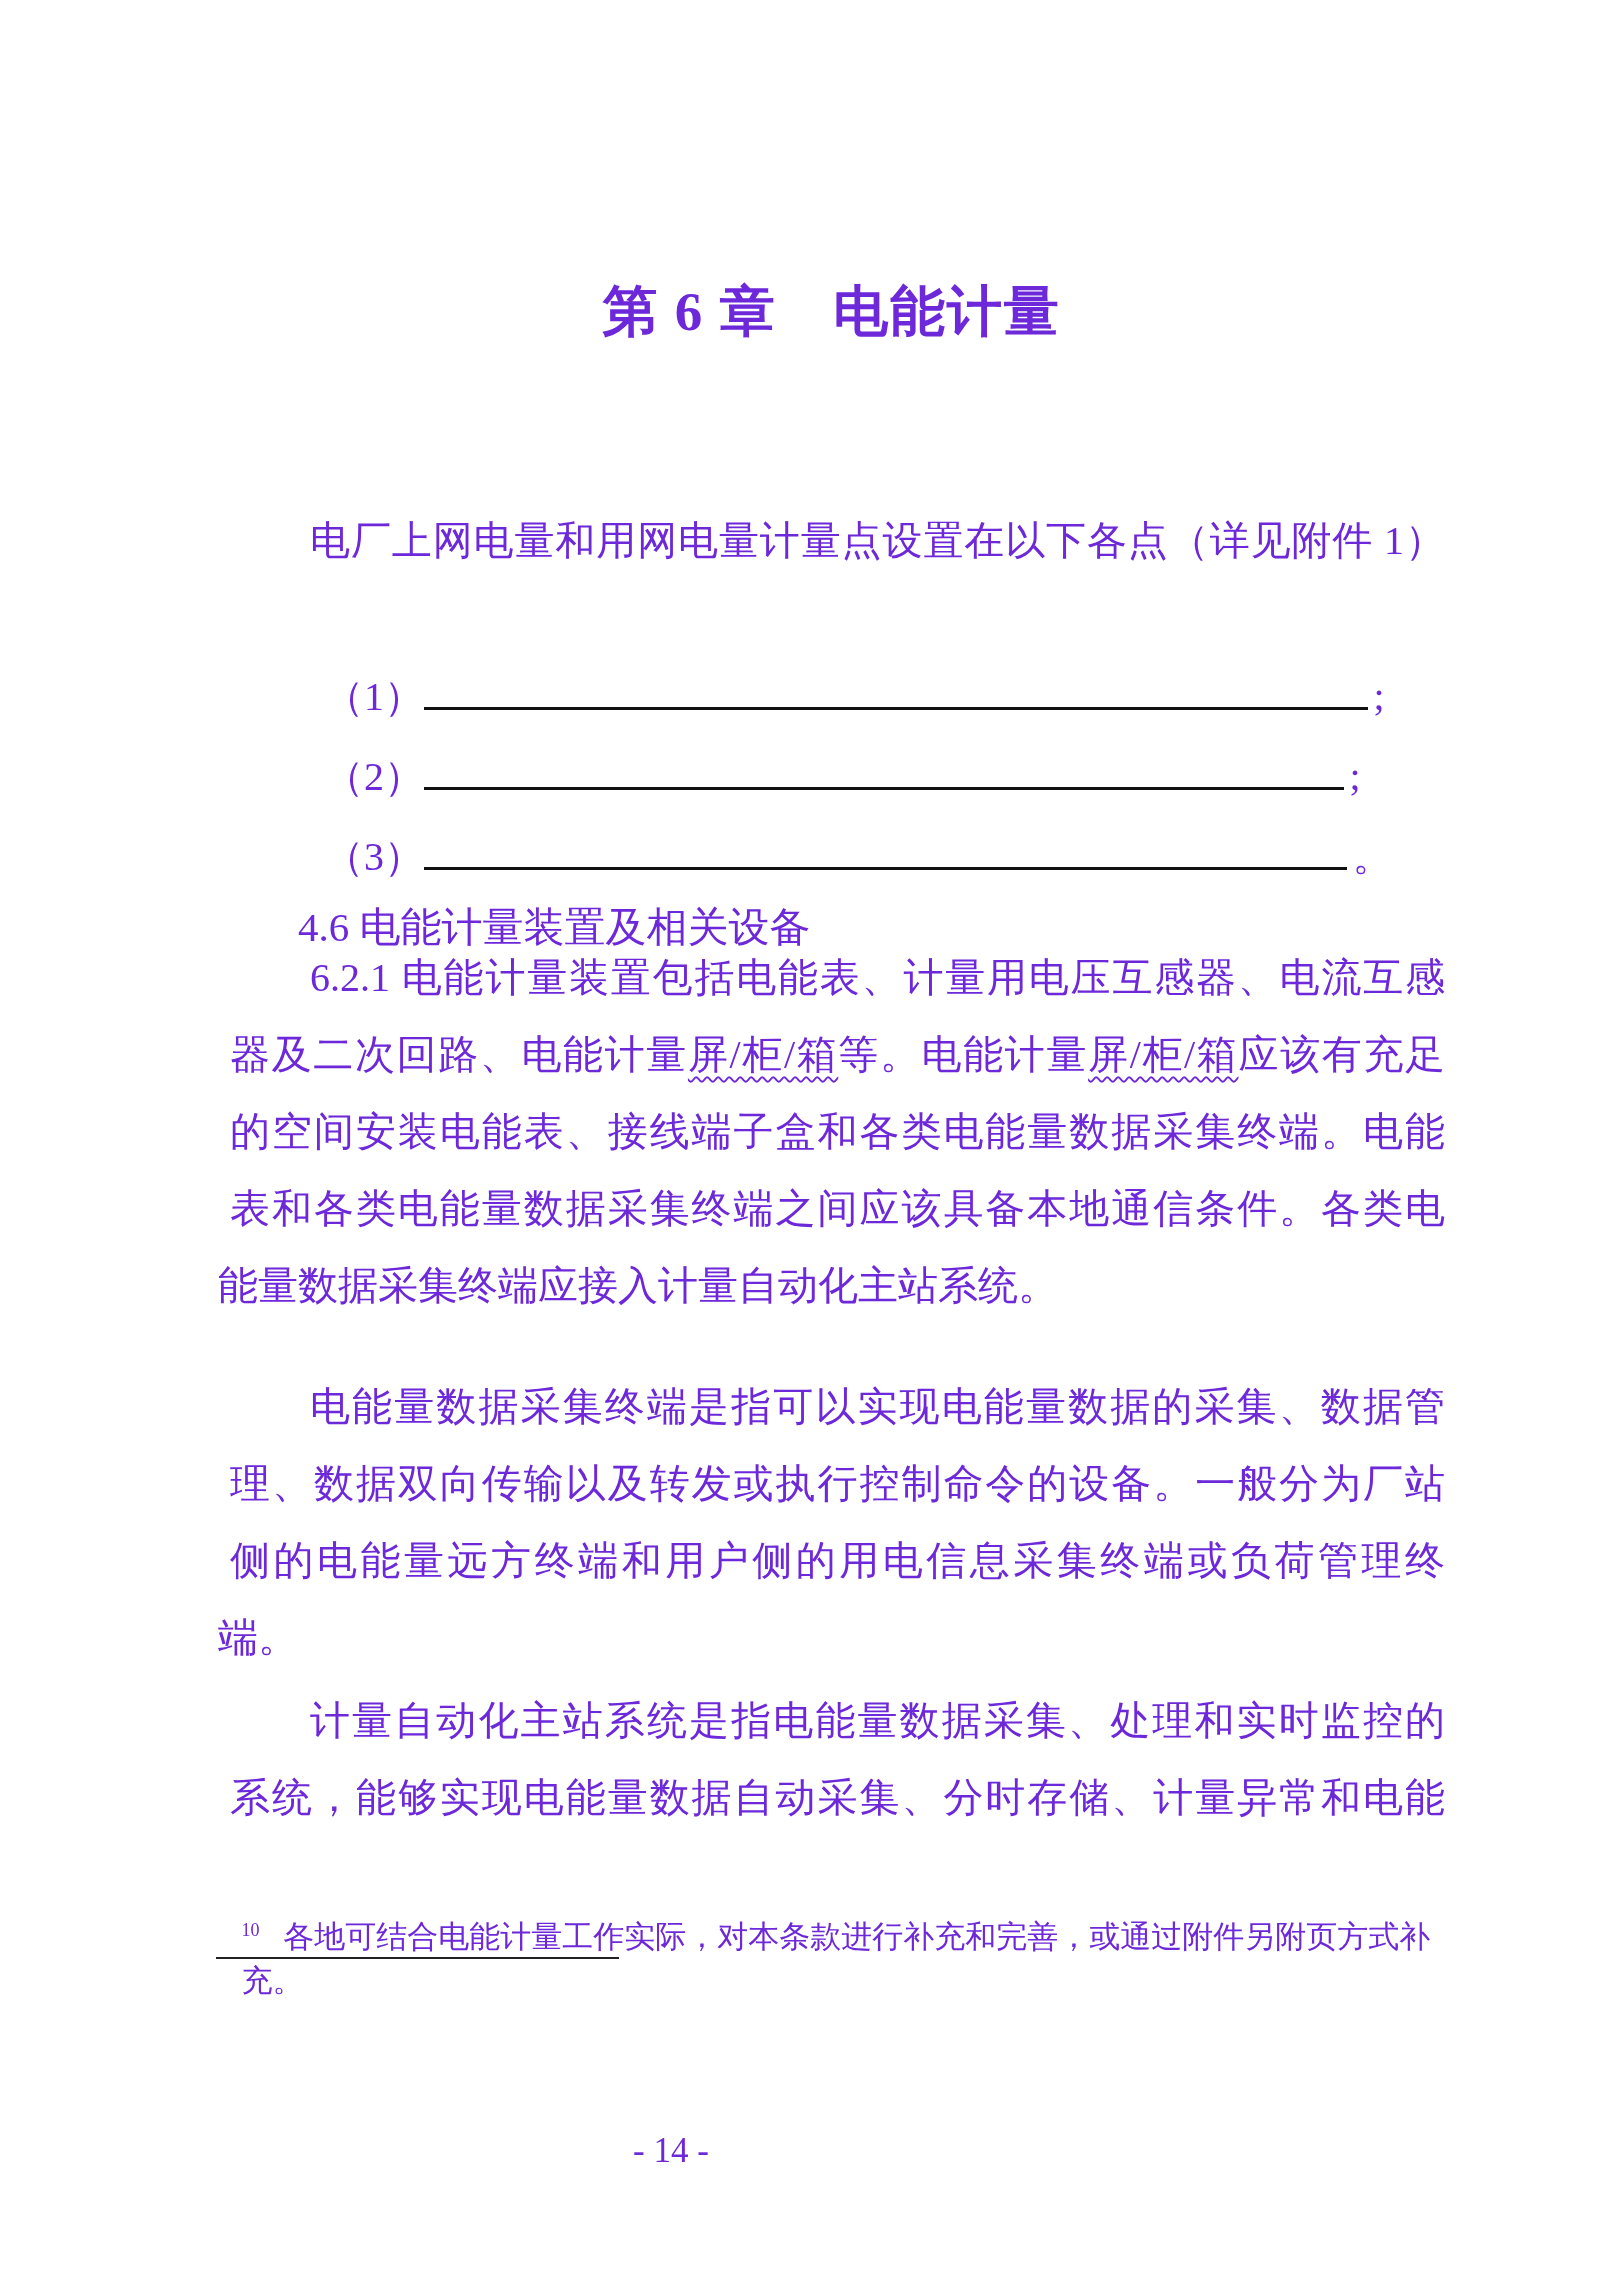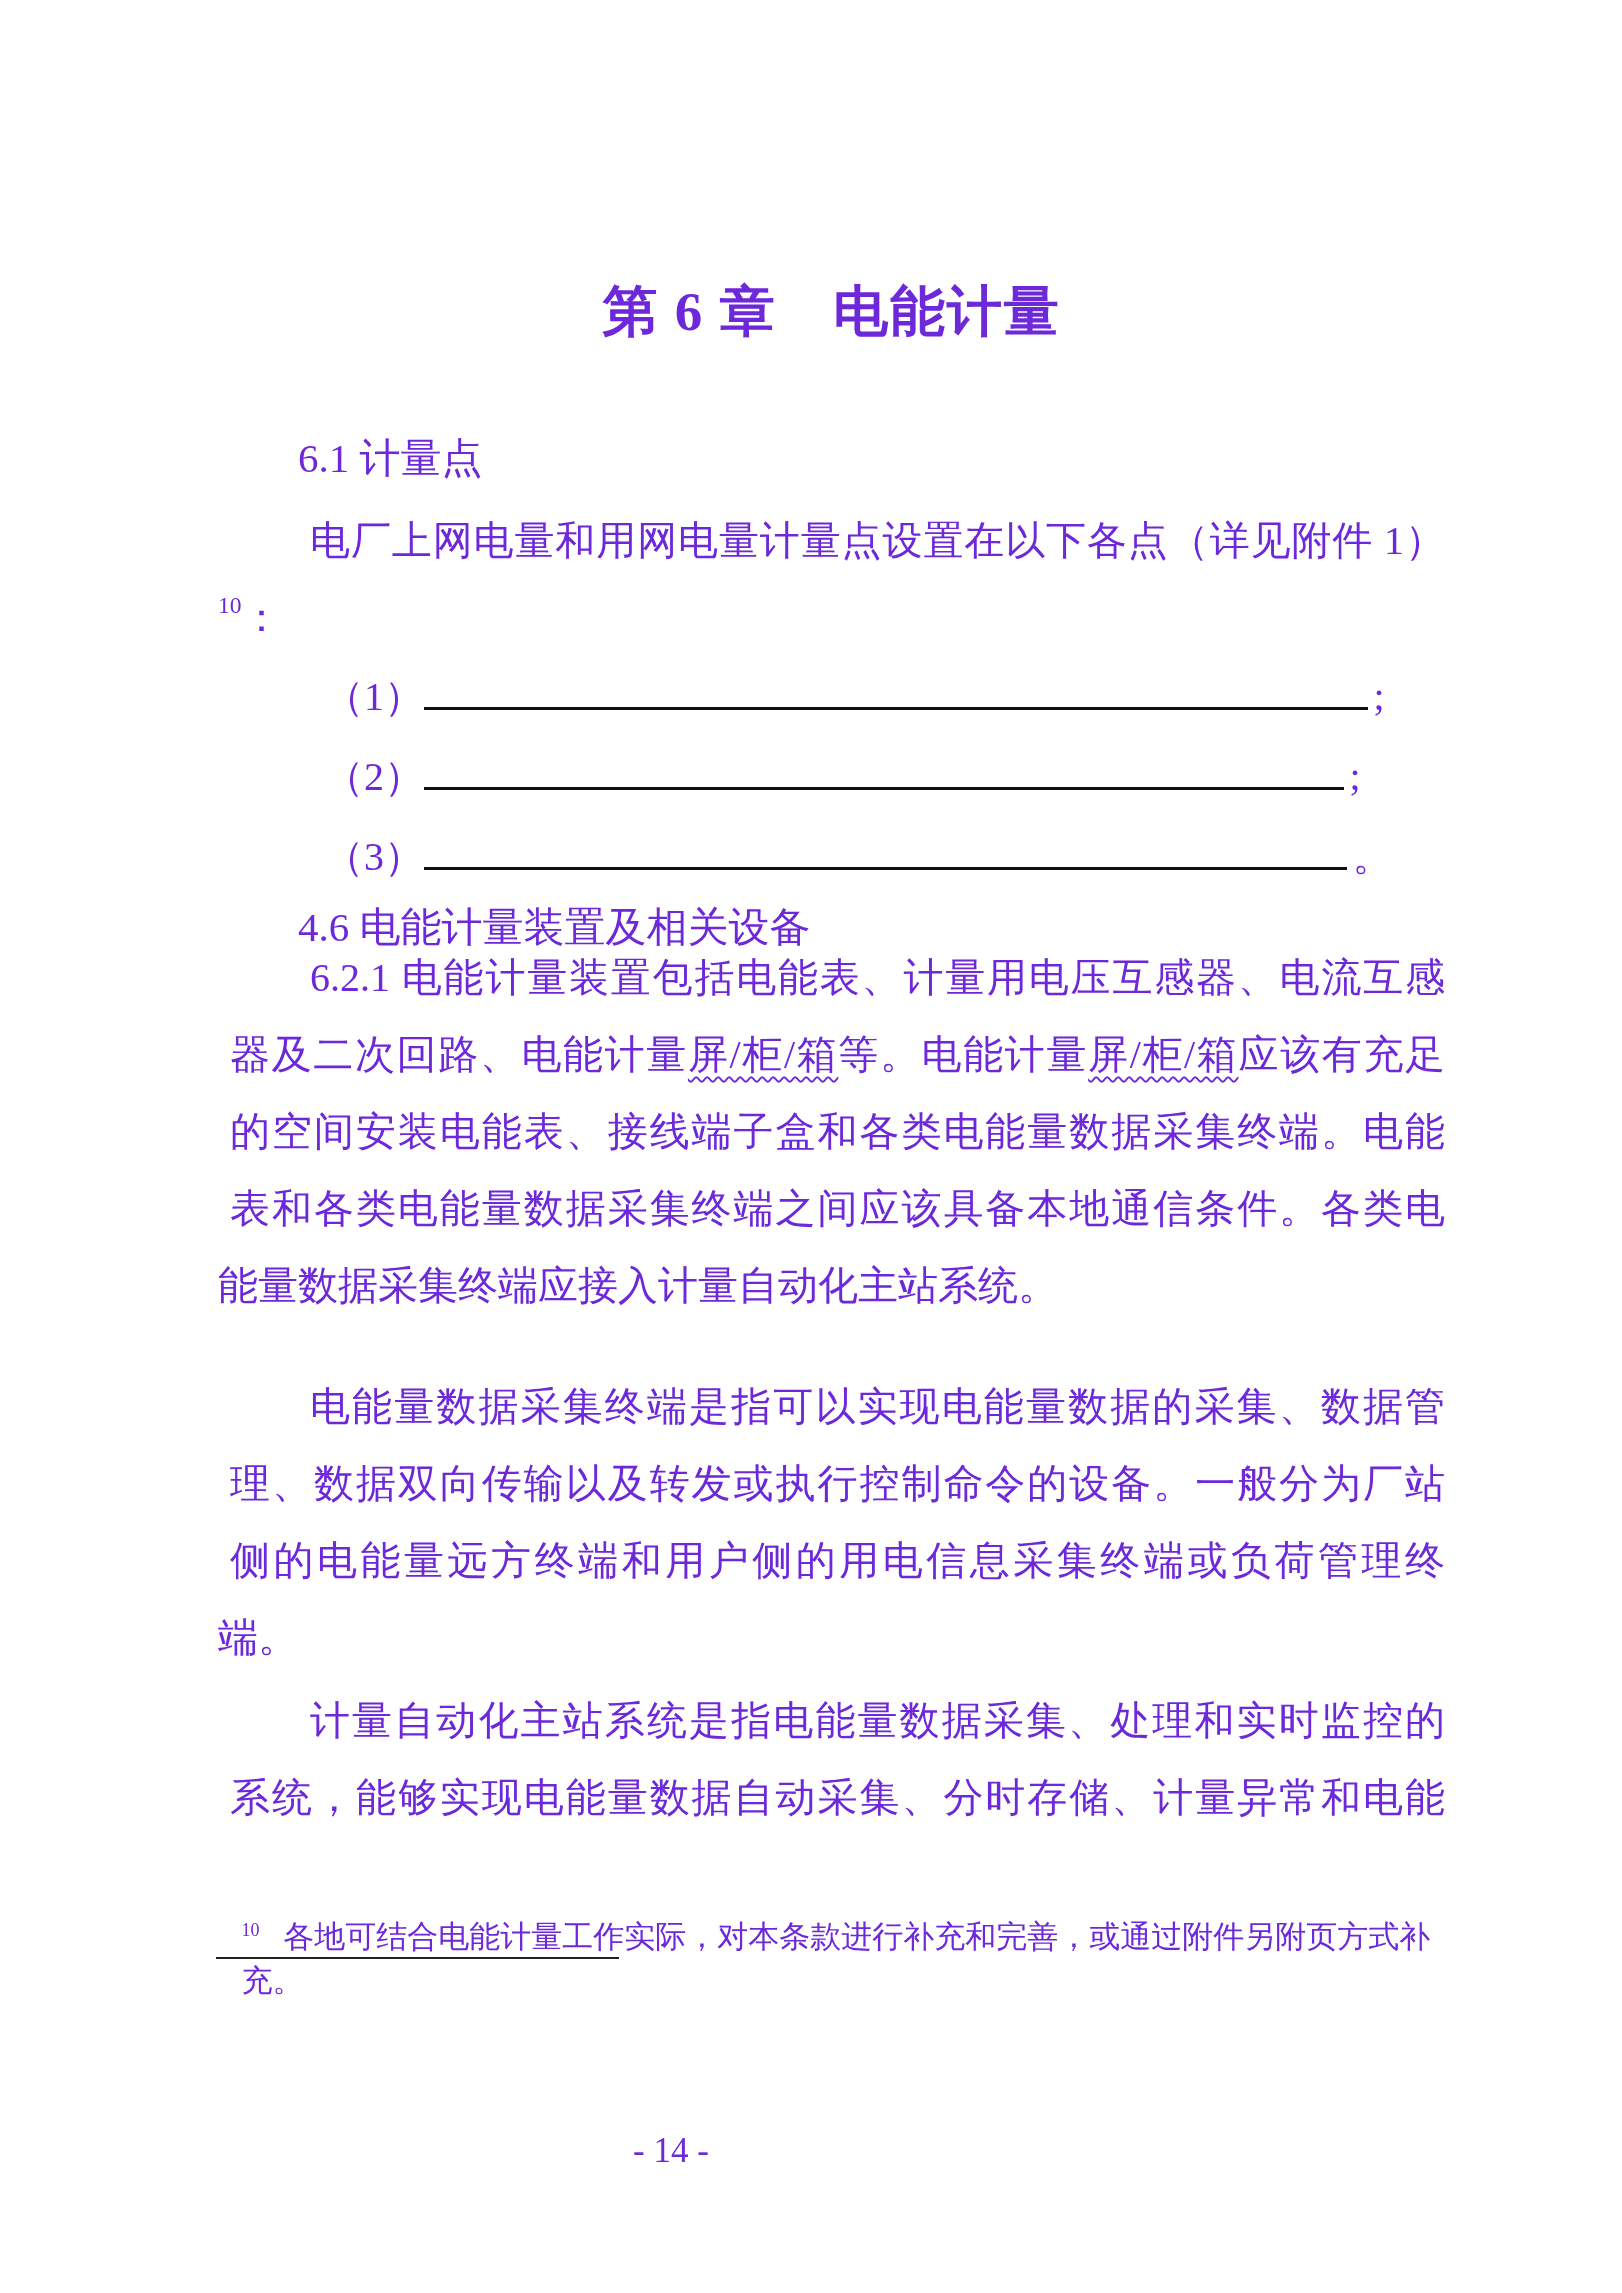--- a/index.html
+++ b/index.html
@@ -89,25 +89,23 @@
     font-size:35px;line-height:40px;
   }
 </style>
 </head>
 <body>
 
 <div class="page">
 
   <div class="title">第 6 章　电能计量</div>
 
-  <div class="h" id="h61">6.1 计量点</div>
 
   <div class="para" id="p1">
     <div class="line jl ind">电厂上网电量和用网电量计量点设置在以下各点（详见附件 1）</div>
-    <div class="line"><sup class="fnref">10</sup><span>：</span></div>
   </div>
 
   <div id="blanks">
     <div class="bline">
       <span>（1）</span><span class="ul ul1"></span><span class="btail">;</span>
     </div>
     <div class="bline">
       <span>（2）</span><span class="ul ul2"></span><span class="btail">;</span>
     </div>
     <div class="bline">

